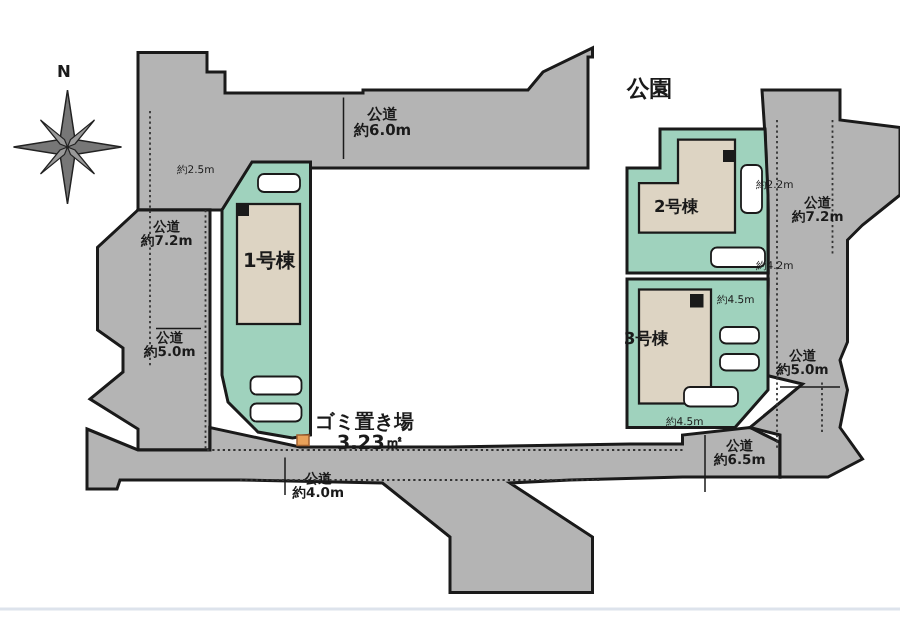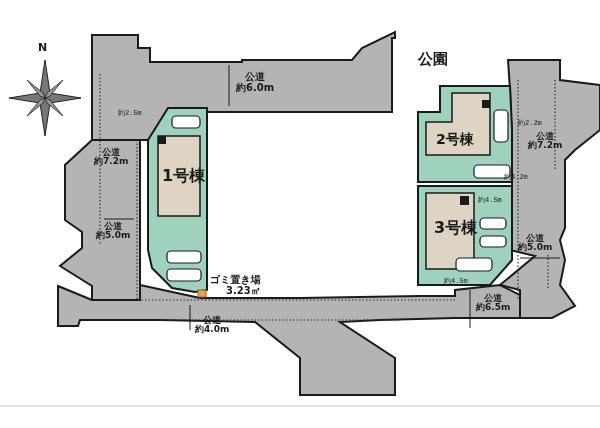--- a/index.html
+++ b/index.html
@@ -1,20 +1,20 @@
 <!DOCTYPE html>
 <html><head>
 <meta charset="utf-8">
 <style>
   html, body { margin:0; padding:0; background:#ffffff; }
   body { width:600px; height:428px; position:relative; overflow:hidden; font-family:"DejaVu Sans", sans-serif; }
   #frame { position:absolute; left:0; top:0; width:600px; height:407px; border-bottom:2px solid #dde3ec; box-sizing:border-box; }
   .lbl { position:absolute; font-weight:bold; color:#1a1a1a; text-align:center; line-height:1.05; white-space:nowrap; }
   .lbl .sub { display:block; }
-  .small { position:absolute; font-size:7px; color:#1a1a1a; white-space:nowrap;font-family:Liberation Mono, monospace; }
+  .small { position:absolute; font-size:7px; color:#1a1a1a; white-space:nowrap; }
 </style>
 </head>
 <body>
 
 <div id="frame">
 <svg width="600" height="407" viewBox="0 0 600 407" style="position:absolute;left:0;top:0">
 
   <g fill="#b4b4b4" stroke="#1a1a1a" stroke-width="2">
 
     <path d="M92 35 L138 35 L138 48 L150 48 L150 62 L242 62 L242 60 L352 60 L362 48 L395 32 L395 38 L392 38 L392 112 L207 112 L207 118 L172 118 L160 128 L148 140 L140 140 L140 140 L100 140 L92 140 Z"></path>
@@ -115,27 +115,27 @@
     </div>
 <div class="lbl" style="left:518px;top:234px;font-size:9px">
       <span class="sub">公道</span>
       <span class="sub">約5.0m</span>
     </div>
 <div class="lbl" style="left:476px;top:294px;font-size:9px">
       <span class="sub">公道</span>
       <span class="sub">約6.5m</span>
     </div>
 
-<div class="lbl" style="left:162px;top:168px;font-size:16px">1号棟</div>
-<div class="lbl" style="left:436px;top:132px;font-size:14px">2号棟</div>
-<div class="lbl" style="left:434px;top:220px;font-size:16px">3号棟</div>
+<div class="lbl" style="left:162px;top:168px;font-size:13px">1号棟</div>
+<div class="lbl" style="left:436px;top:132px;font-size:11px">2号棟</div>
+<div class="lbl" style="left:416px;top:220px;font-size:11px">3号棟</div>
 
 <div class="small" style="left:118px;top:108px">約2.5m</div>
-<div class="small" style="left:518px;top:118px">約2.2m</div>
+<div class="small" style="left:504px;top:118px">約2.2m</div>
 <div class="small" style="left:504px;top:172px">約4.2m</div>
 <div class="small" style="left:478px;top:195px">約4.5m</div>
 <div class="small" style="left:444px;top:276px">約4.5m</div>
 
-<div class="lbl" style="left:210px;top:275px;font-size:10px;text-align:right">
+<div class="lbl" style="left:210px;top:275px;font-size:13px;text-align:center">
       <span class="sub">ゴミ置き場</span>
       <span class="sub" style="padding-left:8px">3.23㎡</span>
     </div>
 </div>
 
 </body></html>

